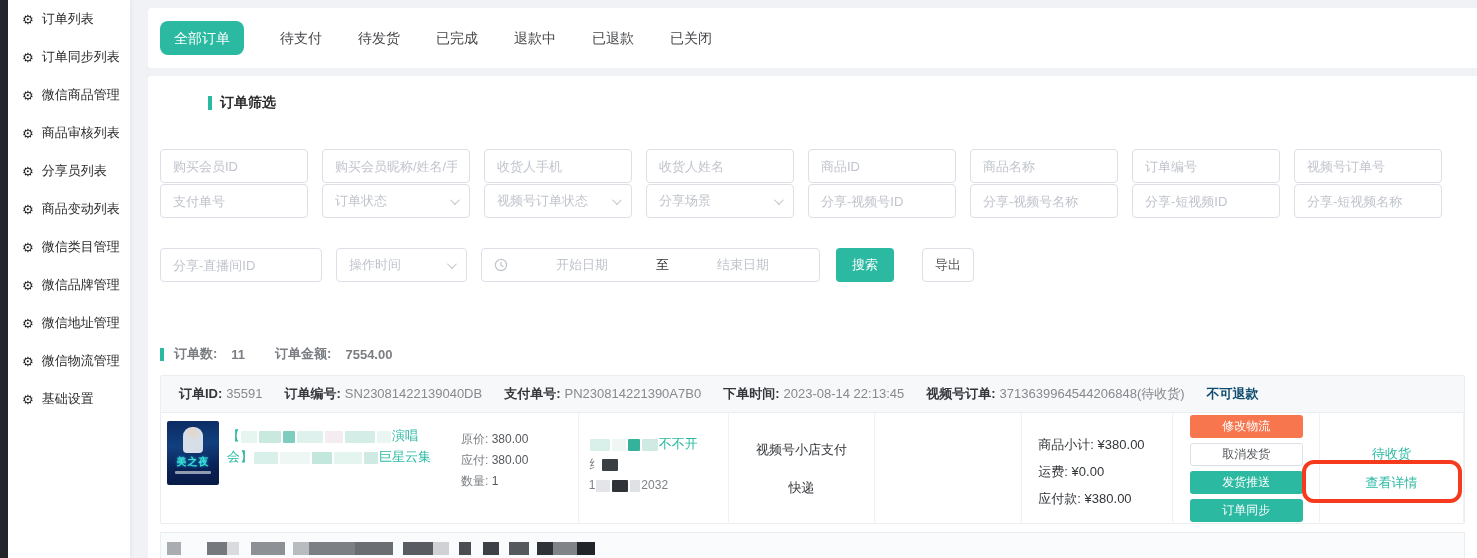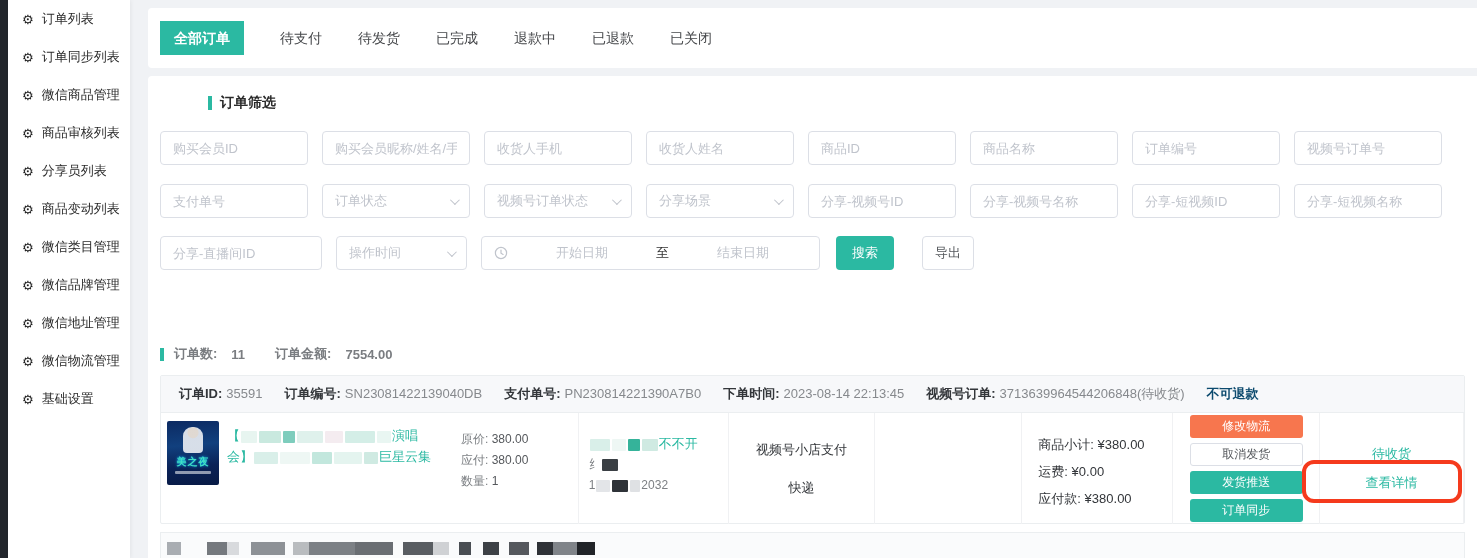--- a/index.html
+++ b/index.html
@@ -14,30 +14,30 @@
                font-size:13px; color:#2b2b2b; cursor:pointer; white-space:nowrap; }
   .gear { font-size:13px; color:#1f1f1f; line-height:1; }
 
   
   .tabs-card { position:absolute; left:148px; top:8px; right:0; height:60px; background:#fff; border-radius:4px 0 0 4px; }
   .main-card { position:absolute; left:148px; top:76px; right:0; bottom:0; background:#fff; border-radius:4px 0 0 0; overflow:hidden; }
 
   
   .tabs { display:flex; align-items:center; gap:36px; padding:13px 0 0 12px; }
   .tab { font-size:14px; color:#45474a; height:34px; line-height:34px; cursor:pointer; }
-  .tab.active { background:#2bb9a2; color:#fff; padding:0 14px; border-radius:0;font-weight:bold; }
+  .tab.active { background:#2bb9a2; color:#fff; padding:0 14px; border-radius:8px; }
 
   
   .sec-title { position:absolute; left:12px; display:flex; align-items:center; gap:8px;
                font-size:14px; font-weight:bold; color:#2b2b2b; }
   .sec-title .bar { width:4px; height:14px; background:#2bb9a2; display:inline-block; }
   .f-title { top:18px;padding-left:48px; }
 
   .frow { position:absolute; left:12px; display:flex; gap:14px; }
-  .frow1 { top:55px;align-items:flex-end; } .frow2 { top:108px; } .frow3 { top:160px; }
+  .frow1 { top:73px;align-items:flex-end; } .frow2 { top:108px; } .frow3 { top:172px; }
   .f-in, .f-sel { width:148px; height:34px; border:1px solid #dcdfe6; border-radius:4px; background:#fff; }
   .f-in { padding:0 12px; font-size:13px; color:#333; outline:none; font-family:inherit; }
   .f-in::placeholder { color:#c0c4cc; }
   .f-sel { display:flex; align-items:center; justify-content:space-between; padding:0 12px; cursor:pointer; }
   .f-sel .ph { font-size:13px; color:#c0c4cc; white-space:nowrap; overflow:hidden; }
   .chev { width:7px; height:7px; border-right:1.5px solid #c0c4cc; border-bottom:1.5px solid #c0c4cc;
           transform:rotate(45deg) translateY(-2px); flex:0 0 auto; margin-left:4px; }
   .wide { width:162px; }
   .daterange { width:339px; height:34px; border:1px solid #dcdfe6; border-radius:4px; display:flex;
                align-items:center; padding:0 12px; gap:10px; background:#fff; cursor:pointer; }

